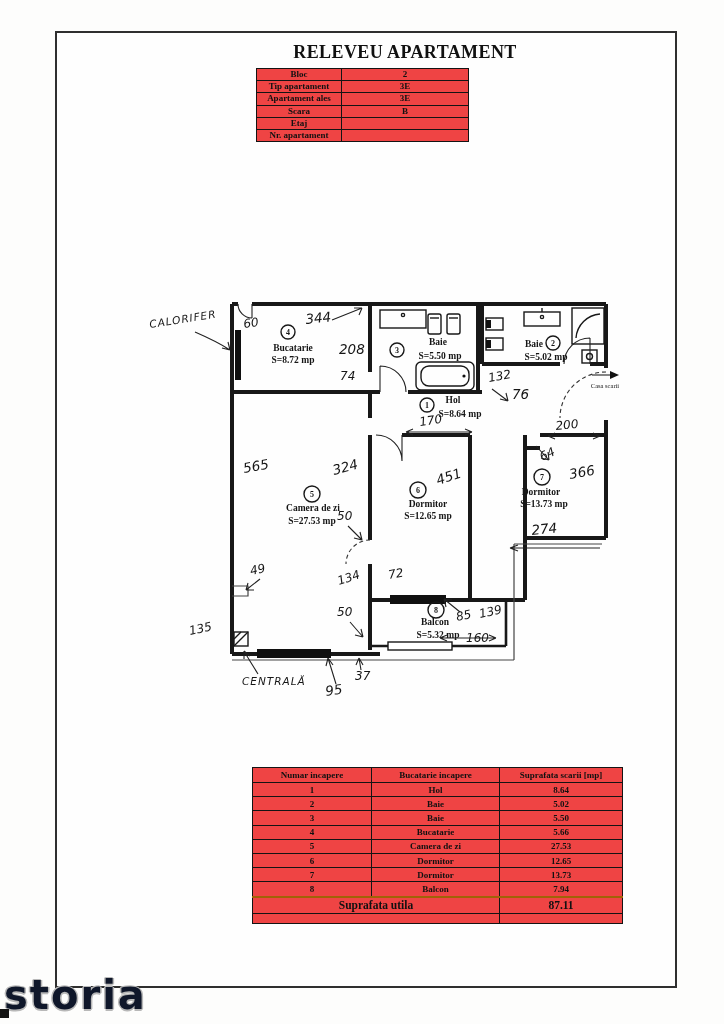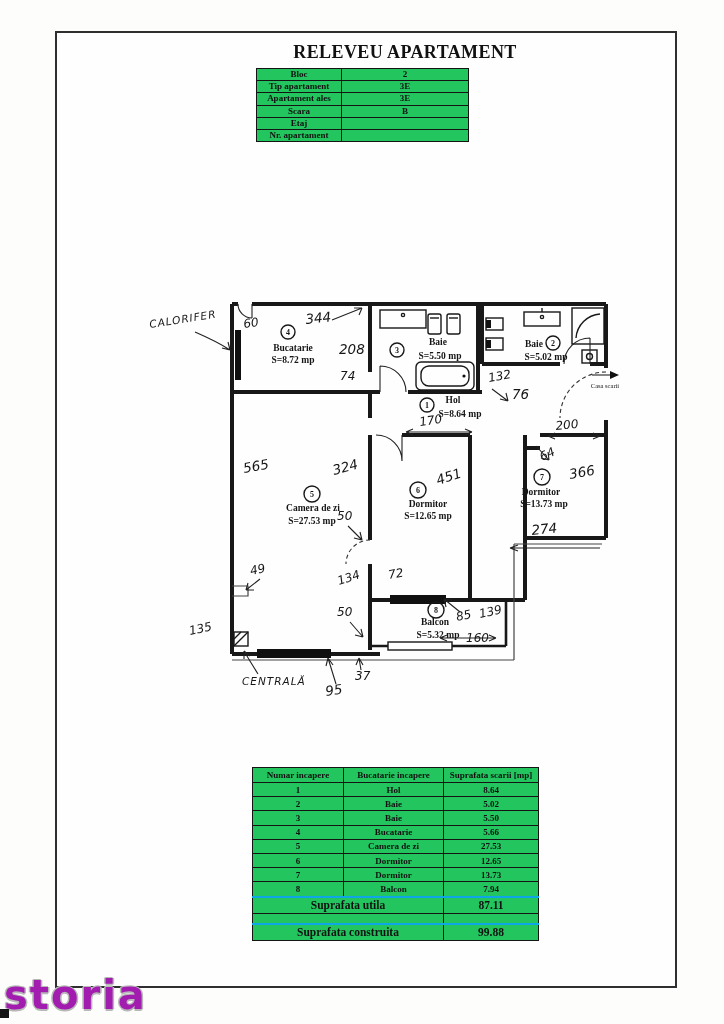--- a/index.html
+++ b/index.html
@@ -9,40 +9,40 @@
     font-family:"Liberation Serif",serif;
   }
   .frame{
     position:absolute;left:55px;top:31px;width:622px;height:957px;
     border:2px solid #2f2f2f;box-sizing:border-box;background:#fefefe;
   }
   .doc-title{
     position:absolute;left:55px;top:42px;width:700px;text-align:center;
     font-weight:bold;font-size:18px;letter-spacing:.4px;
   }
-  table{border-collapse:collapse;position:absolute;background:#22c55e;}
+  table{border-collapse:collapse;position:absolute;background:#ef4444;}
   
   .info{left:256px;top:68px;}
   .info td{
     border:1.6px solid #141414;font-size:9px;font-weight:bold;
     text-align:center;padding:0 2px;height:11.2px;line-height:11px;
   }
   .info td.l{width:80px;}
   .info td.v{width:122px;}
   
   .area{left:252px;top:767px;}
   .area td{
     border:1.5px solid #141414;font-size:9px;font-weight:bold;
-    text-align:center;padding:0 3px;height:13.2px;line-height:12px;
+    text-align:center;padding:0 17px;height:13.2px;line-height:12px;
   }
   .area tr.hd td{height:14px;}
   .area td.c1{width:84px;}
   .area td.c2{width:93px;}
   .area td.c3{width:88px;}
-  .area tr.tot td{font-size:11.5px;height:15px;border-top:2px solid #0ea5e9;}
+  .area tr.tot td{font-size:11.5px;height:15px;border-top:2px solid #a16207;}
   .area tr.gap td{height:9px;}
   
   svg text{fill:#161616;}
   .pl{font-family:"Liberation Serif",serif;font-weight:bold;font-size:9.5px;text-anchor:middle;}
   .rn{font-family:"Liberation Serif",serif;font-weight:bold;font-size:8px;text-anchor:middle;}
   .tiny{font-family:"Liberation Serif",serif;font-size:6.5px;text-anchor:middle;}
   .hw{font-family:"DejaVu Sans",sans-serif;font-style:italic;font-size:12px;}
   .hwb{font-family:"DejaVu Sans",sans-serif;font-style:italic;font-size:13.5px;}
   .hwl{font-family:"DejaVu Sans",sans-serif;font-style:italic;font-size:10.5px;letter-spacing:1px;}
   .wall{stroke:#181818;stroke-width:4;fill:none;}
@@ -50,21 +50,21 @@
   .thin{stroke:#444;stroke-width:1.2;fill:none;}
   .fix{stroke:#181818;stroke-width:1.4;fill:none;}
   .arc{stroke:#222;stroke-width:1.1;fill:none;}
   .arcd{stroke:#333;stroke-width:1.1;fill:none;stroke-dasharray:4 3;}
   .dimln{stroke:#222;stroke-width:1.1;fill:none;}
   .blackbar{fill:#101010;stroke:none;}
   
   .watermark{
     position:absolute;left:4px;top:972px;z-index:6;
     font-family:"DejaVu Sans",sans-serif;font-weight:800;font-size:40px;
-    letter-spacing:2px;color:#a21caf;
+    letter-spacing:2px;color:#0f172a;
     text-shadow:-1.5px 0 #b8b8b8,1.5px 0 #b8b8b8,0 -1.5px #b8b8b8,0 1.5px #b8b8b8,-1px -1px #c4c4c4,1px 1px #c4c4c4;
   }
   .wm-square{position:absolute;left:0;top:1009px;width:9px;height:9px;background:#141414;z-index:7;}
 </style>
 </head>
 <body>
 
 <div class="frame"></div>
 
 <div class="doc-title">RELEVEU APARTAMENT</div>
@@ -321,21 +321,17 @@
         <td>7.94</td>
       </tr>
     <tr class="tot">
       <td colspan="2">Suprafata utila</td>
       <td>87.11</td>
     </tr>
     <tr class="gap">
         <td colspan="2"></td>
         <td></td>
       </tr>
-    <tr class="tot">
-      <td colspan="2">Suprafata construita</td>
-      <td>99.88</td>
-    </tr>
   </tbody>
 </table>
 
 <div class="watermark">storia</div>
 <div class="wm-square"></div>
 
 </body></html>

